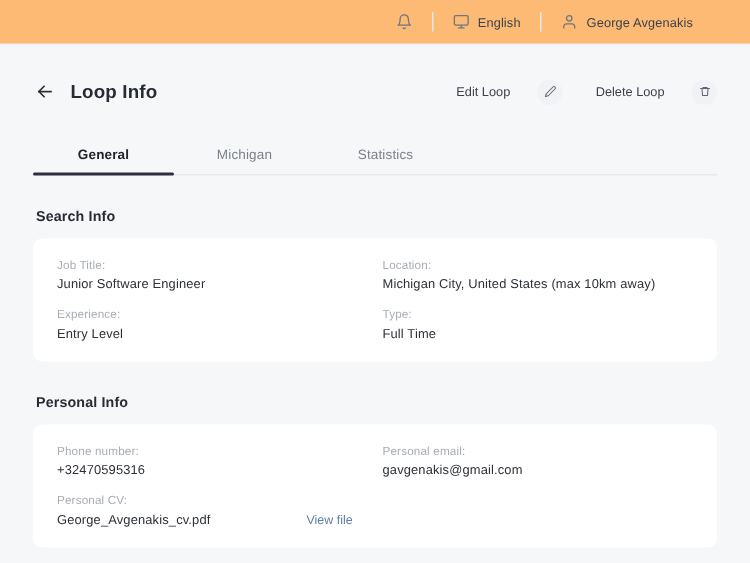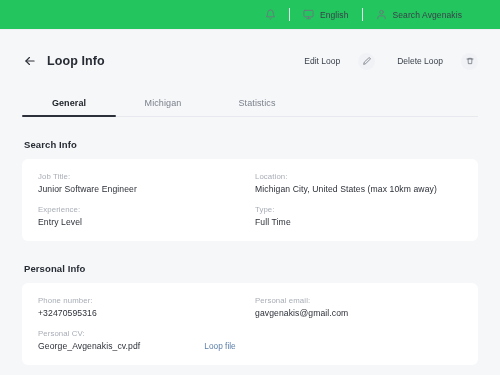--- a/index.html
+++ b/index.html
@@ -6,21 +6,21 @@
   html, body {
     width:500px; height:375px;
     overflow:hidden;
     font-family:"Liberation Sans", sans-serif;
     background:#f6f7f9;
     color:#2c3038;
   }
 
   
   .topbar{
-    height:30px; background:#22c55e;
+    height:30px; background:#fdba74;
     display:flex; align-items:center; justify-content:flex-end;
     padding-right:38px;
     border-bottom:1px solid #eef0f3;
   }
   .tb-group{ display:flex; align-items:center; gap:6px; }
   .tb-label{ font-size:8.5px; color:#3b414b; letter-spacing:.1px; white-space:nowrap; }
   .tb-div{ width:1px; height:13px; background:#e2e5ea; margin:0 13px; }
   .ico{ display:inline-flex; align-items:center; justify-content:center; }
   .ico svg{ display:block; }
 
@@ -129,21 +129,21 @@
 
   <div class="tb-div"></div>
 
   <div class="tb-group">
     <span class="ico">
       <svg width="11" height="11" viewBox="0 0 24 24" fill="none" stroke="#6f757f" stroke-width="1.9" stroke-linecap="round" stroke-linejoin="round">
         <path d="M20 21v-2a4 4 0 0 0-4-4H8a4 4 0 0 0-4 4v2"></path>
         <circle cx="12" cy="7" r="4"></circle>
       </svg>
     </span>
-    <span class="tb-label">Search Avgenakis</span>
+    <span class="tb-label">George Avgenakis</span>
   </div>
 
 </div>
 
 <div class="page">
 
   <div class="pagehead">
     <span class="back-btn">
       <svg width="14" height="14" viewBox="0 0 24 24" fill="none" stroke="#2c3038" stroke-width="2" stroke-linecap="round" stroke-linejoin="round">
         <path d="M19 12H5"></path>
@@ -224,21 +224,21 @@
 
         <div class="field">
           <span class="f-label">Personal email:</span>
           <span class="f-value">gavgenakis@gmail.com</span>
         </div>
 
         <div class="field">
           <span class="f-label">Personal CV:</span>
           <div class="cvrow">
             <span class="f-value">George_Avgenakis_cv.pdf</span>
-            <span class="viewfile">Loop file</span>
+            <span class="viewfile">View file</span>
           </div>
         </div>
 
       </div>
     </div>
   </div>
 
 </div>
 
 </body></html>

